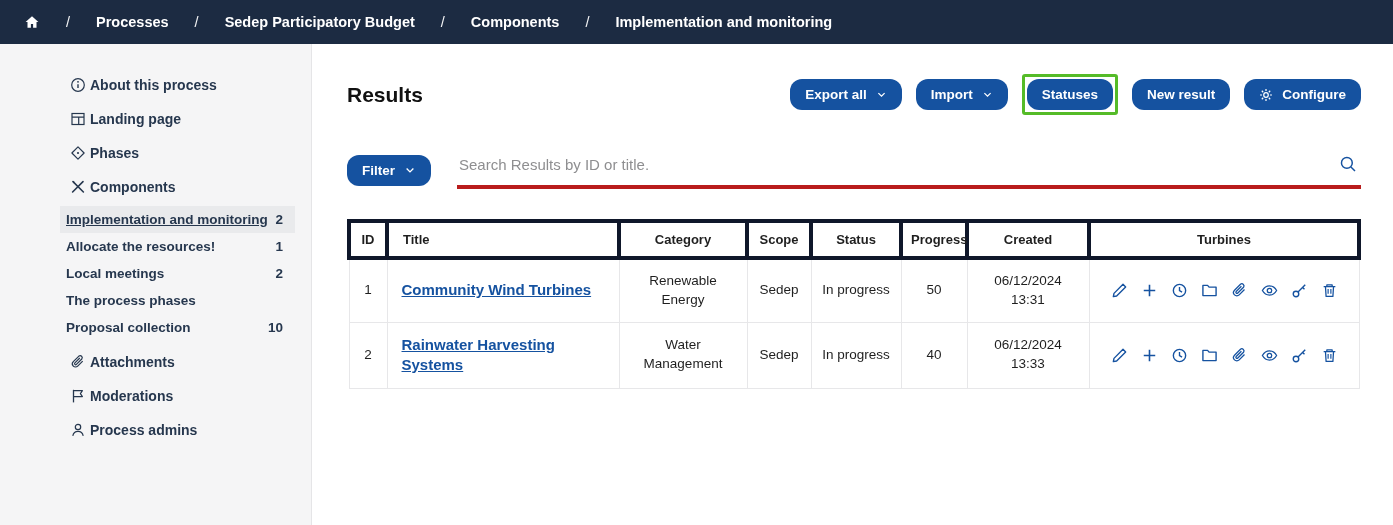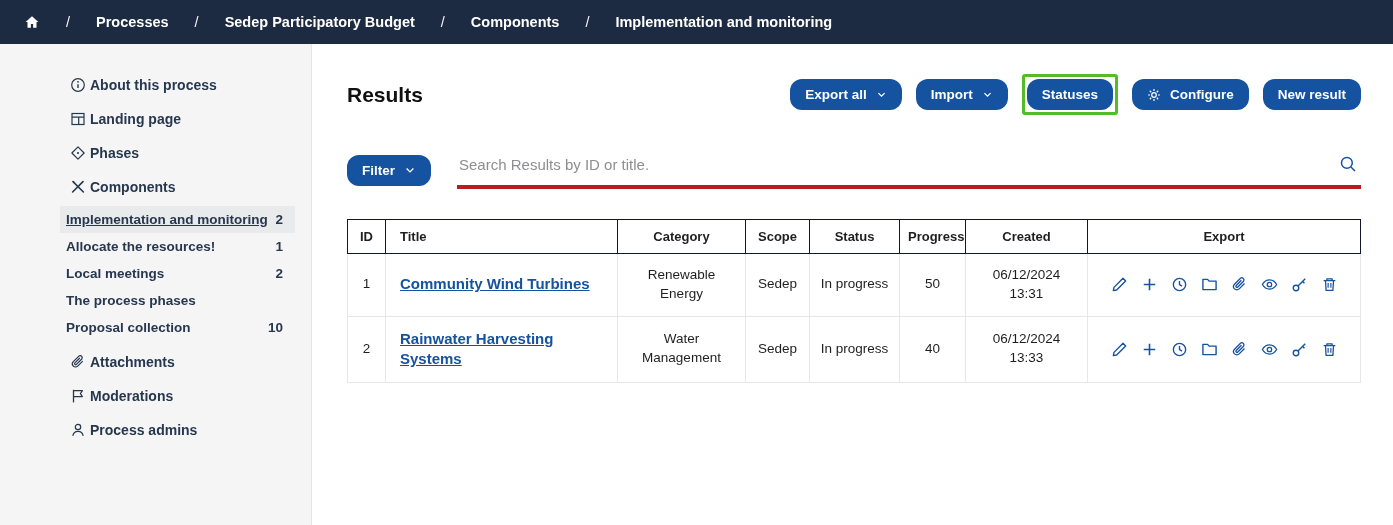--- a/index.html
+++ b/index.html
@@ -37,21 +37,21 @@
 
   
   .filter-row { display: flex; align-items: center; gap: 26px; margin-bottom: 30px; }
   .search-wrap { flex: 1; display: flex; align-items: center; border-bottom: 4px solid #b91c1c; padding: 4px 4px 12px 2px; }
   .search-input { flex: 1; border: none; outline: none; font-family: inherit; font-size: 15px; color: #333; background: transparent; }
   .search-input::placeholder { color: #8e8e90; }
   .search-btn { background: none; border: none; color: #1552a0; cursor: pointer; display: flex; padding: 0; }
 
   
   .results-table { width: 100%; border-collapse: collapse; color: #1f1f1f; table-layout: fixed; }
-  .results-table th { border: 1px solid #0f172a; font-size: 13px; font-weight: 700; padding: 9px 8px; text-align: center; }
+  .results-table th { border: 4px solid #0f172a; font-size: 13px; font-weight: 700; padding: 9px 8px; text-align: center; }
   .results-table td { border: 1px solid #e7e7e9; font-size: 13.5px; padding: 12px 10px; text-align: center; vertical-align: middle; line-height: 1.4; }
   .col-title-h, .cell-title { text-align: left !important; padding-left: 14px !important; }
   .title-link { color: #1552a0; font-weight: 700; font-size: 15px; text-decoration: underline; line-height: 1.35; cursor: pointer; display: inline-block; }
   .actions { display: flex; justify-content: center; align-items: center; gap: 13px; }
   .icon-btn { background: none; border: none; color: #1552a0; padding: 0; cursor: pointer; display: flex; }
 </style>
 </head>
 <body>
 
 <header class="topbar">
@@ -164,28 +164,28 @@
           <svg width="11" height="11" viewBox="0 0 16 16">
               <path d="M3.5 6l4.5 4.5L12.5 6" fill="none" stroke="currentColor" stroke-width="1.8"></path>
             </svg>
         </button>
         <span class="hl-box">
           <button class="btn">
             <span>Statuses</span>
           </button>
         </span>
         <button class="btn">
+          <span>New result</span>
+        </button>
+        <button class="btn">
           <svg width="14" height="14" viewBox="0 0 16 16">
               <circle cx="8" cy="8" r="2.6" fill="none" stroke="currentColor" stroke-width="1.4"></circle>
               <path d="M8 1.2v2.2M8 12.6v2.2M1.2 8h2.2M12.6 8h2.2M3.2 3.2l1.6 1.6M11.2 11.2l1.6 1.6M12.8 3.2l-1.6 1.6M4.8 11.2l-1.6 1.6" stroke="currentColor" stroke-width="1.4" fill="none"></path>
             </svg>
           <span>Configure</span>
-        </button>
-        <button class="btn">
-          <span>New result</span>
         </button>
       </div>
     </div>
 
     <div class="filter-row">
       <button class="btn">
         <span>Filter</span>
         <svg width="12" height="12" viewBox="0 0 16 16">
             <path d="M3.5 6l4.5 4.5L12.5 6" fill="none" stroke="currentColor" stroke-width="1.8"></path>
           </svg>
@@ -214,21 +214,21 @@
       </colgroup>
       <thead>
         <tr>
           <th>ID</th>
           <th class="col-title-h">Title</th>
           <th>Category</th>
           <th>Scope</th>
           <th>Status</th>
           <th>Progress</th>
           <th>Created</th>
-          <th>Export</th>
+          <th>Turbines</th>
         </tr>
       </thead>
       <tbody>
         <tr>
           <td>1</td>
           <td class="cell-title">
             <a class="title-link">Community Wind Turbines</a>
           </td>
           <td>Renewable Energy</td>
           <td>Sedep</td>

